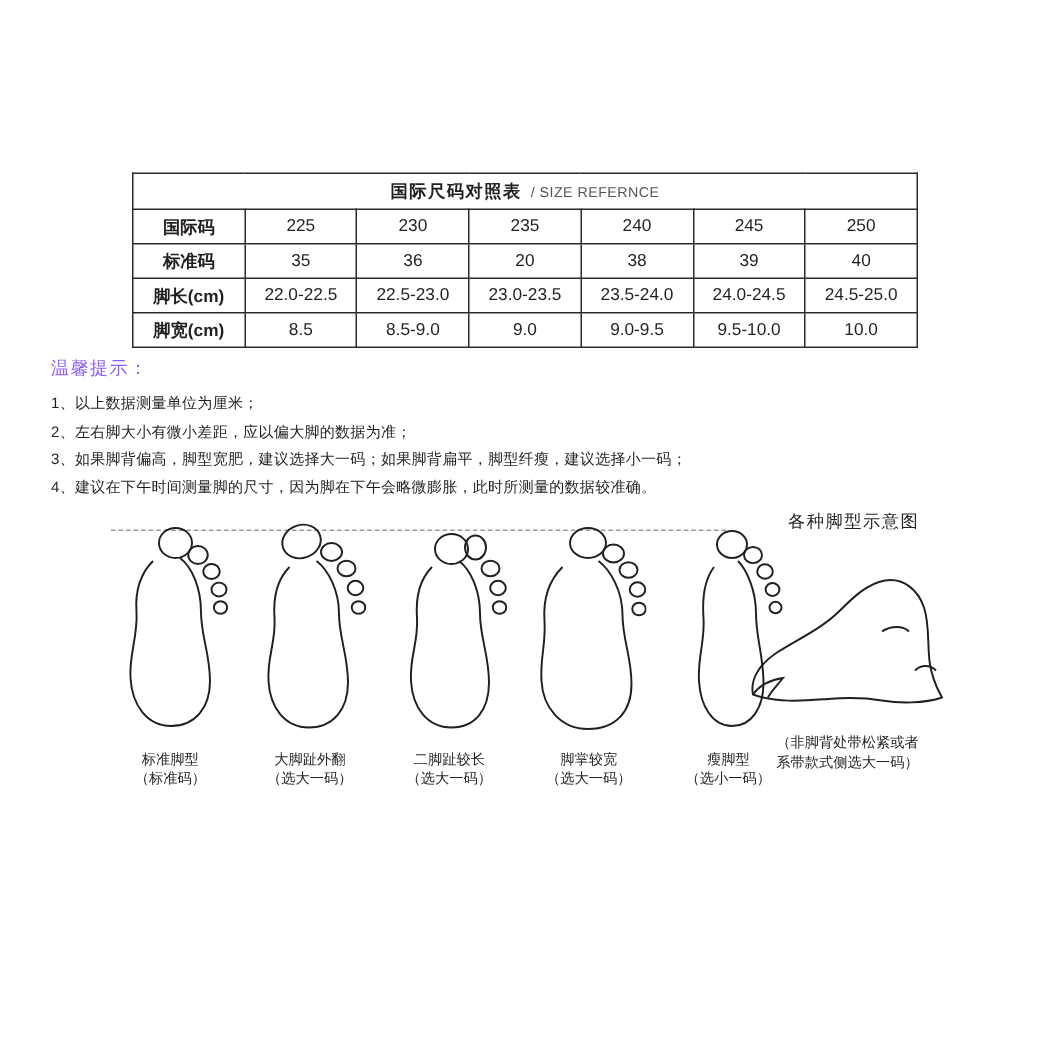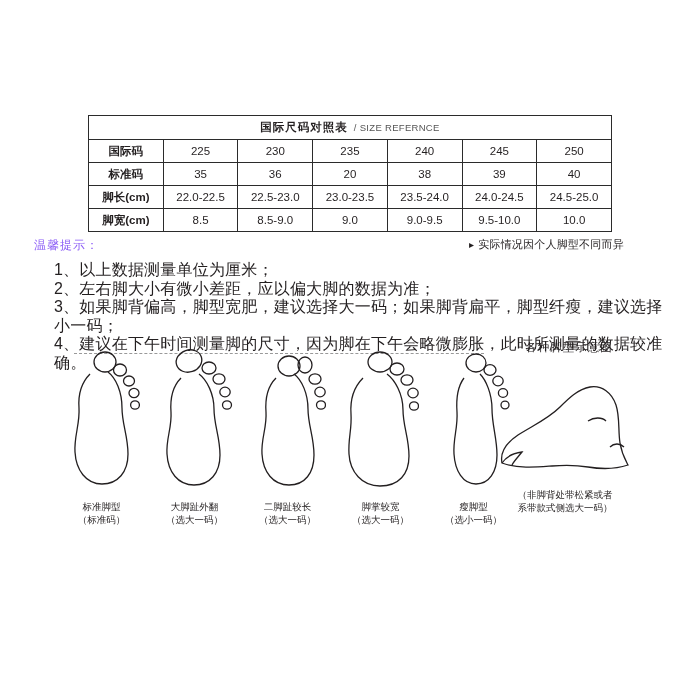--- a/index.html
+++ b/index.html
@@ -70,25 +70,24 @@
     width: 640px;
   }
   .notes-title {
     color: #8b5cf6;
     font-size: 12px;
     font-weight: normal;
     letter-spacing: 1px;
     margin-bottom: 7px;
   }
   .note-line {
-    font-size: 16px;
+    font-size: 10px;
     line-height: 18.5px;
     color: #231f20;
     letter-spacing: 0.2px;
-    margin-left: 20px;
   }
   .disclaimer {
     position: absolute;
     left: 469px;
     top: 237px;
     font-size: 11px;
     color: #231f20;
     letter-spacing: 0.2px;
     white-space: nowrap;
   }
@@ -109,21 +108,21 @@
   }
   .dashed-line {
     position: absolute;
     left: 14px;
     top: 13px;
     width: 410px;
     border-top: 1px dashed #999;
   }
   .feet-row {
     position: absolute;
-    left: 0;
+    left: 12px;
     top: 8px;
     display: flex;
     gap: 10px;
   }
   .foot-col {
     width: 83px;
     text-align: center;
   }
   .foot-svg {
     display: block;
@@ -227,23 +226,20 @@
   </div>
 
   <div class="notes">
     <div class="notes-title">温馨提示：</div>
     <div class="note-line">1、以上数据测量单位为厘米；</div>
     <div class="note-line">2、左右脚大小有微小差距，应以偏大脚的数据为准；</div>
     <div class="note-line">3、如果脚背偏高，脚型宽肥，建议选择大一码；如果脚背扁平，脚型纤瘦，建议选择小一码；</div>
     <div class="note-line">4、建议在下午时间测量脚的尺寸，因为脚在下午会略微膨胀，此时所测量的数据较准确。</div>
   </div>
 
-  <div class="disclaimer">
-    <span class="mark">▸</span><span>实际情况因个人脚型不同而异</span>
-  </div>
 
   <div class="diagram">
 
     <div class="dashed-line"></div>
 
     <div class="feet-row">
 
       <div class="foot-col">
         <svg class="foot-svg" width="76" height="148" viewBox="0 0 76 148">
           <g fill="none" stroke="#231f20" stroke-width="1.3">

